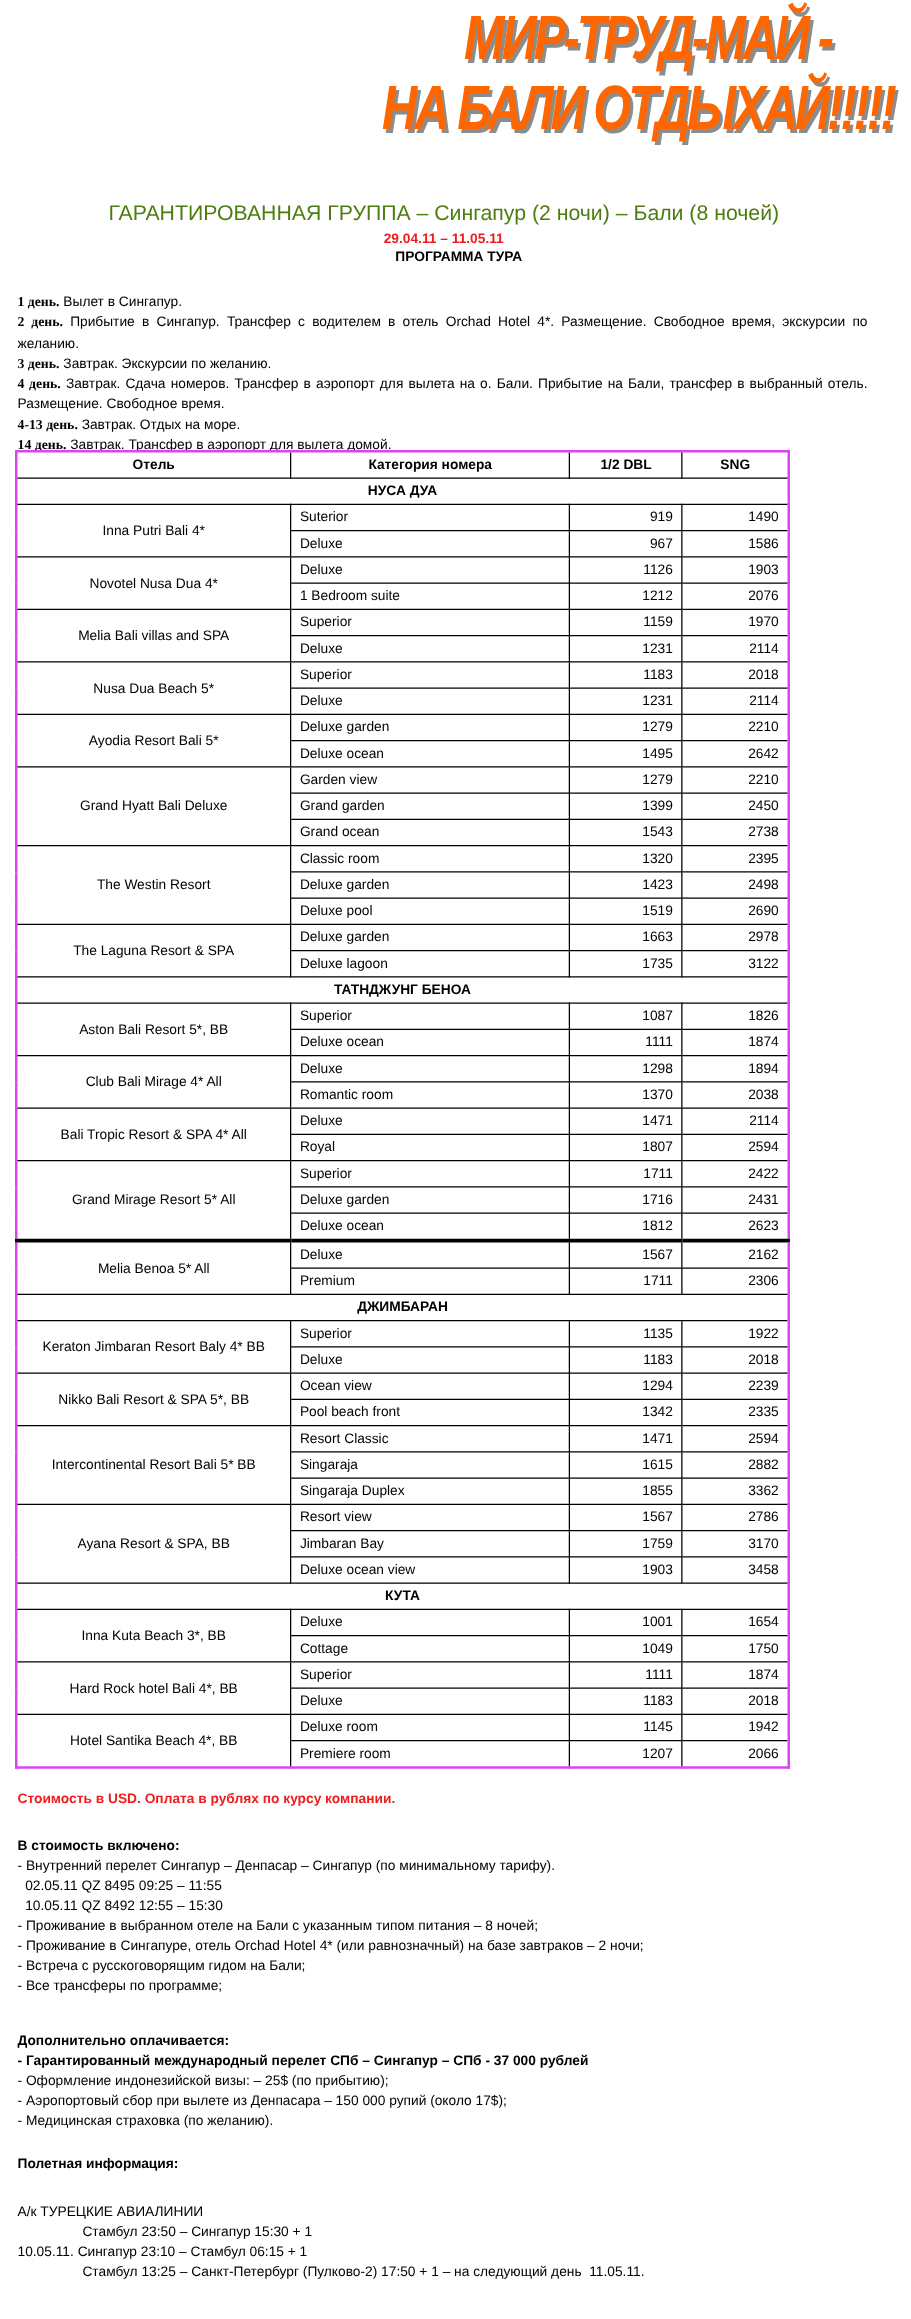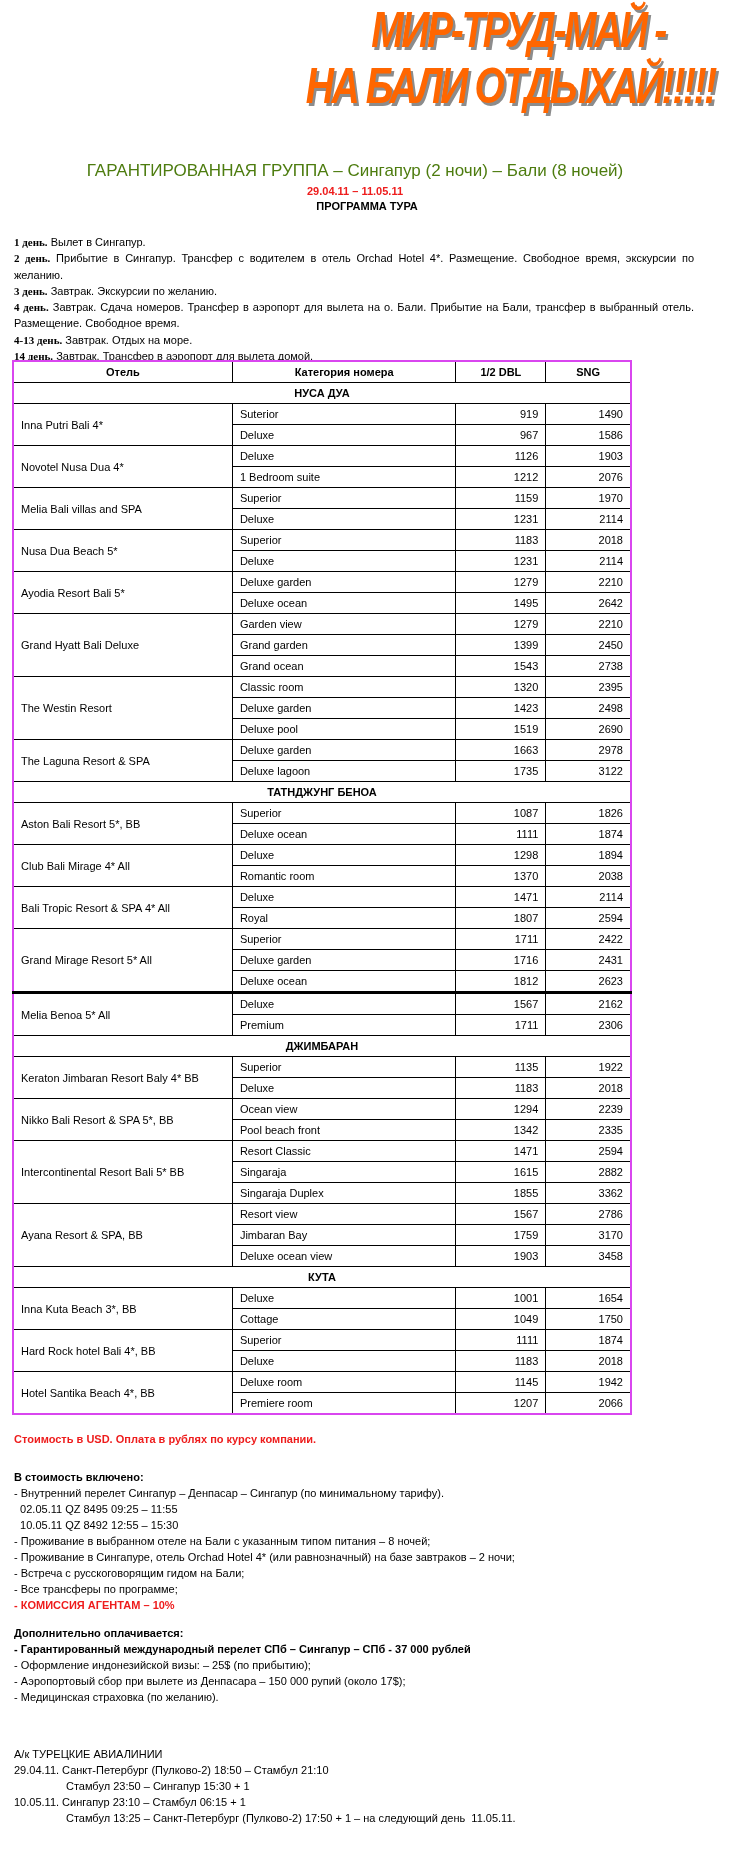--- a/index.html
+++ b/index.html
@@ -18,21 +18,21 @@
            color:#ee1c1c; font-size:11px; font-weight:bold; }
   .prog { position:absolute; left:0; width:710px; top:200px; text-align:center;
           font-size:11px; font-weight:bold;margin-left:12px; }
   .days { position:absolute; left:14px; top:234px; width:680px; font-size:11px; line-height:16.3px; }
   .days p { margin:0; text-align:justify; }
   .days b { font-weight:bold;font-family:Liberation Serif, serif; }
   table.price { position:absolute; left:12px; top:360px; width:620px; border-collapse:collapse;
                 font-size:11px; border:2px solid #d946ef; }
   table.price td, table.price th { border:1px solid #000; height:20px; padding:0 7px; }
   table.price th { font-weight:bold; text-align:center; }
-  td.hotel { width:222px; }
+  td.hotel { text-align:center; width:222px; }
   td.cat { text-align:left; width:230px; }
   td.num { text-align:right; width:82px; }
   td.sng { text-align:right; width:76px; }
   tr.region td { text-align:center; font-weight:bold; }
   tr.thick td { border-top:3px solid #000; }
   .note-red { position:absolute; left:14px; top:1433px; color:#ee1c1c; font-size:11px; font-weight:bold;text-align:center; }
   .block { position:absolute; left:14px; font-size:11px; line-height:16px; }
   .block p { margin:0; white-space:pre; }
   .block .h { font-weight:bold; }
   .red { color:#ee1c1c; font-weight:bold; }
@@ -333,31 +333,30 @@
 
 <div class="block" style="top:1469px;">
   <p class="h">В стоимость включено:</p>
   <p>- Внутренний перелет Сингапур – Денпасар – Сингапур (по минимальному тарифу).</p>
   <p>  02.05.11 QZ 8495 09:25 – 11:55</p>
   <p>  10.05.11 QZ 8492 12:55 – 15:30</p>
   <p>- Проживание в выбранном отеле на Бали с указанным типом питания – 8 ночей;</p>
   <p>- Проживание в Сингапуре, отель Orchad Hotel 4* (или равнозначный) на базе завтраков – 2 ночи;</p>
   <p>- Встреча с русскоговорящим гидом на Бали;</p>
   <p>- Все трансферы по программе;</p>
-  <p class="red">- КОМИССИЯ АГЕНТАМ – 10%</p>
 </div>
 
 <div class="block" style="top:1625px;">
   <p class="h">Дополнительно оплачивается:</p>
   <p class="bold">- Гарантированный международный перелет СПб – Сингапур – СПб - 37 000 рублей</p>
   <p>- Оформление индонезийской визы: – 25$ (по прибытию);</p>
   <p>- Аэропортовый сбор при вылете из Денпасара – 150 000 рупий (около 17$);</p>
   <p>- Медицинская страховка (по желанию).</p>
 </div>
 
 <div class="block" style="top:1723px;">
+  <p class="h">Полетная информация:</p>
   <p> </p>
   <p style="margin-top:7px;">А/к ТУРЕЦКИЕ АВИАЛИНИИ</p>
-  <p>29.04.11. Санкт-Петербург (Пулково-2) 18:50 – Стамбул 21:10</p>
   <p>                 Стамбул 23:50 – Сингапур 15:30 + 1</p>
   <p>10.05.11. Сингапур 23:10 – Стамбул 06:15 + 1</p>
   <p>                 Стамбул 13:25 – Санкт-Петербург (Пулково-2) 17:50 + 1 – на следующий день  11.05.11.</p>
 </div>
 
 </body></html>

